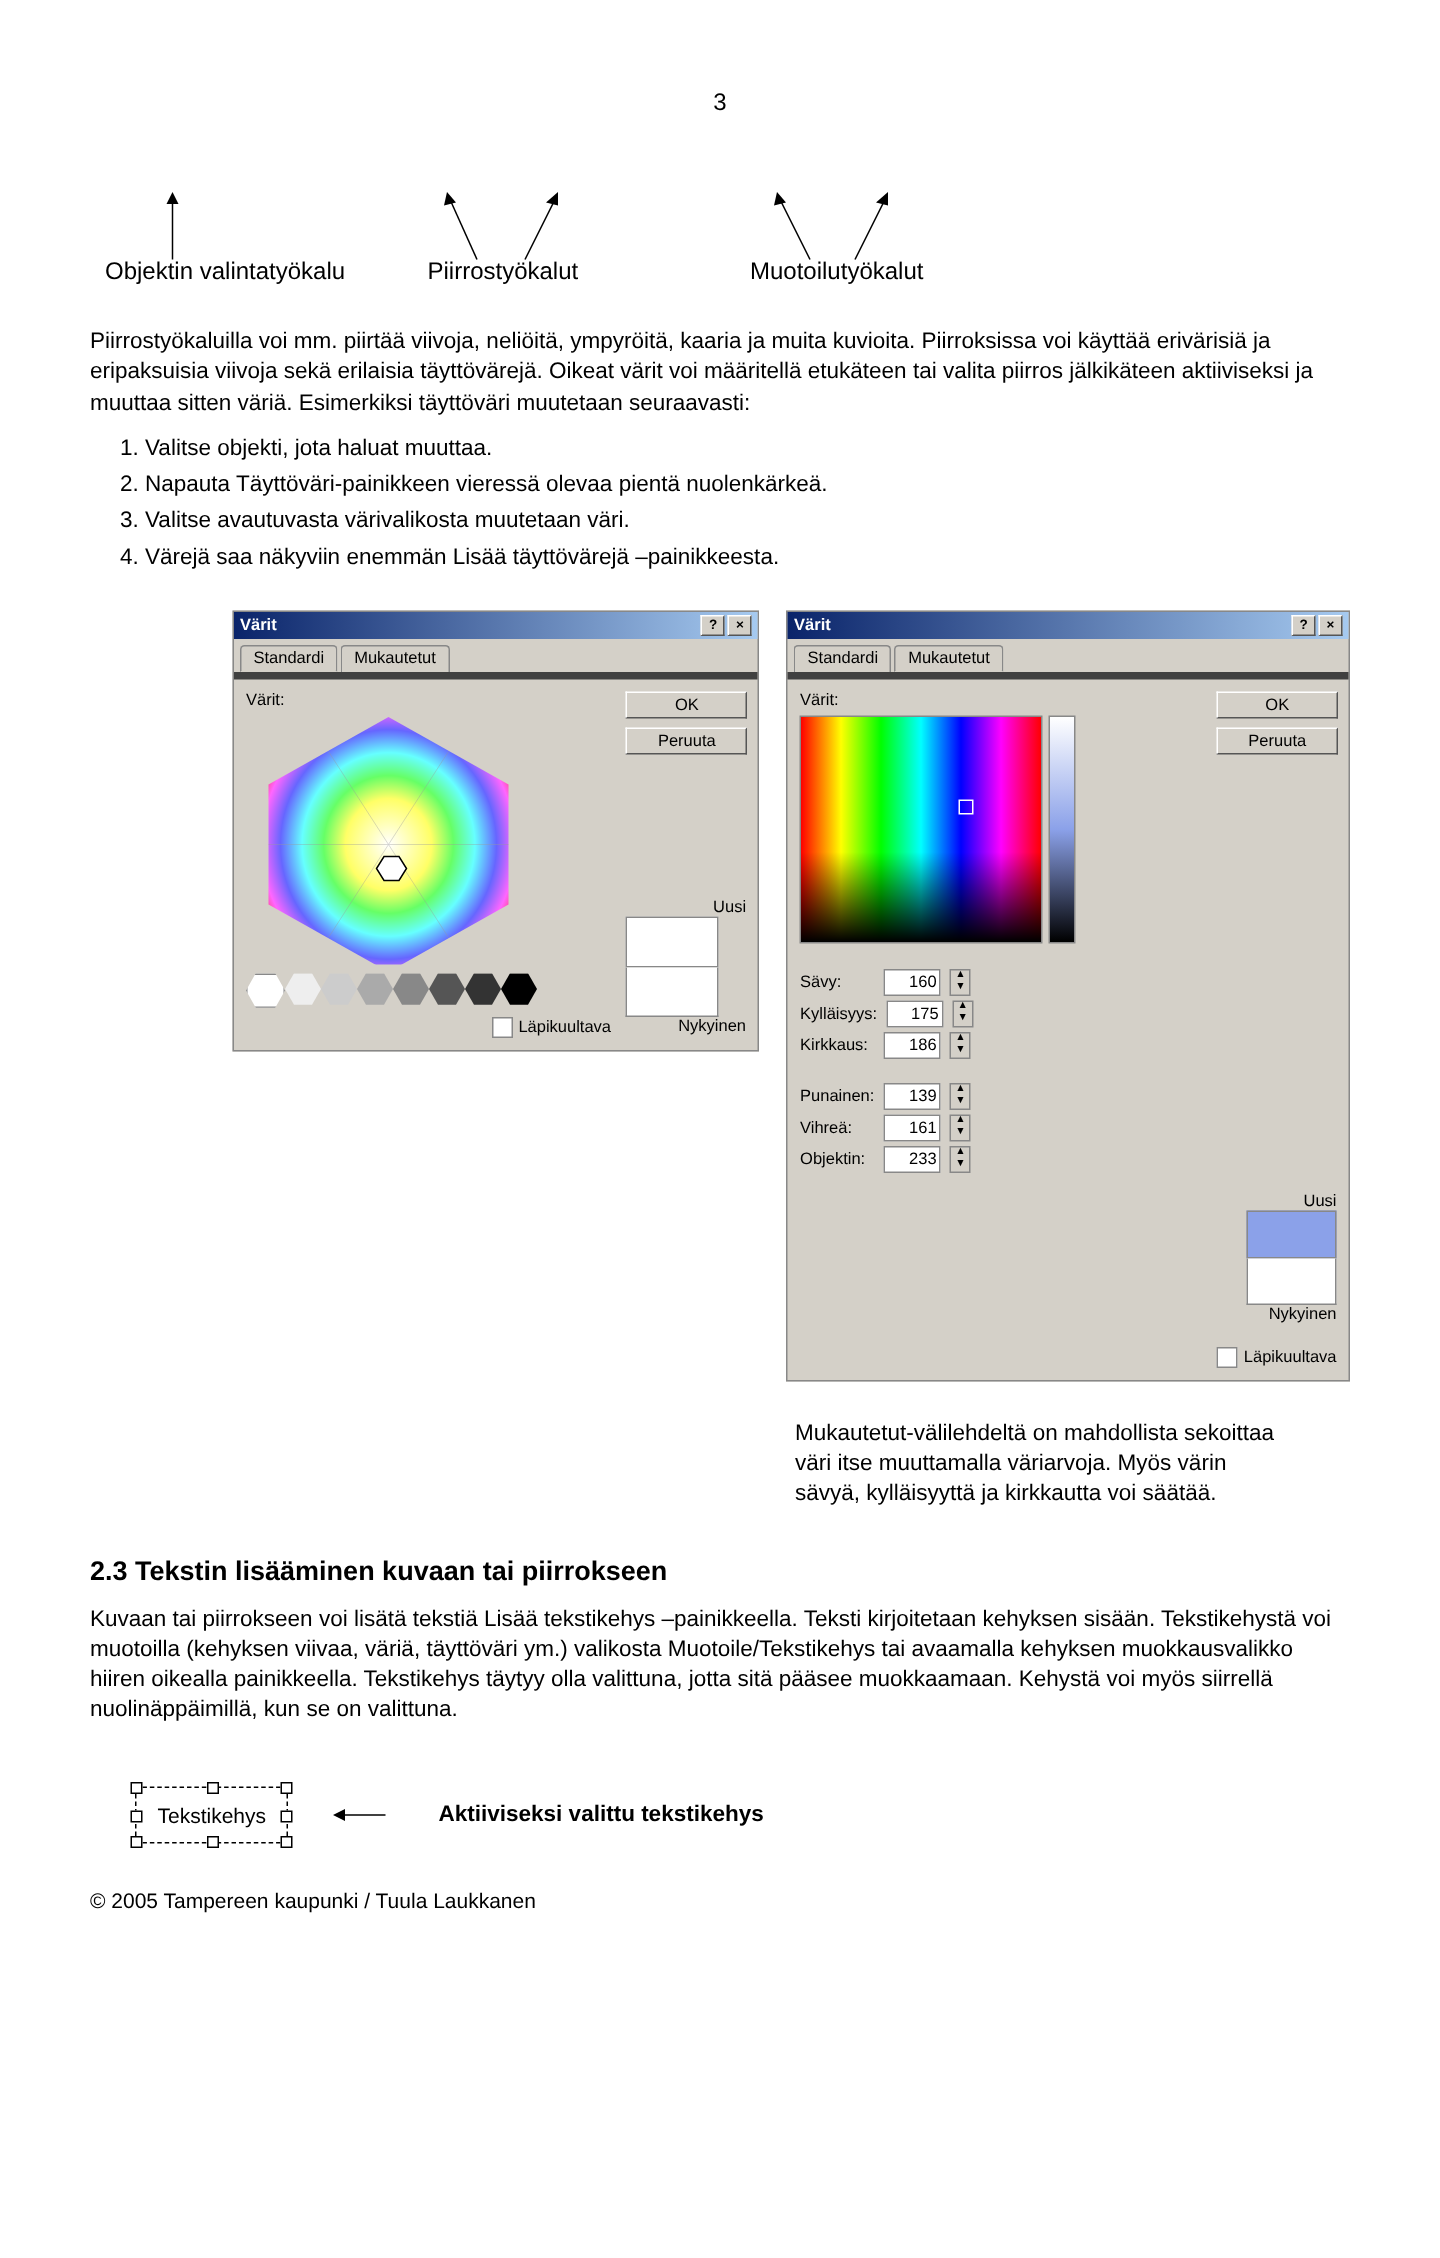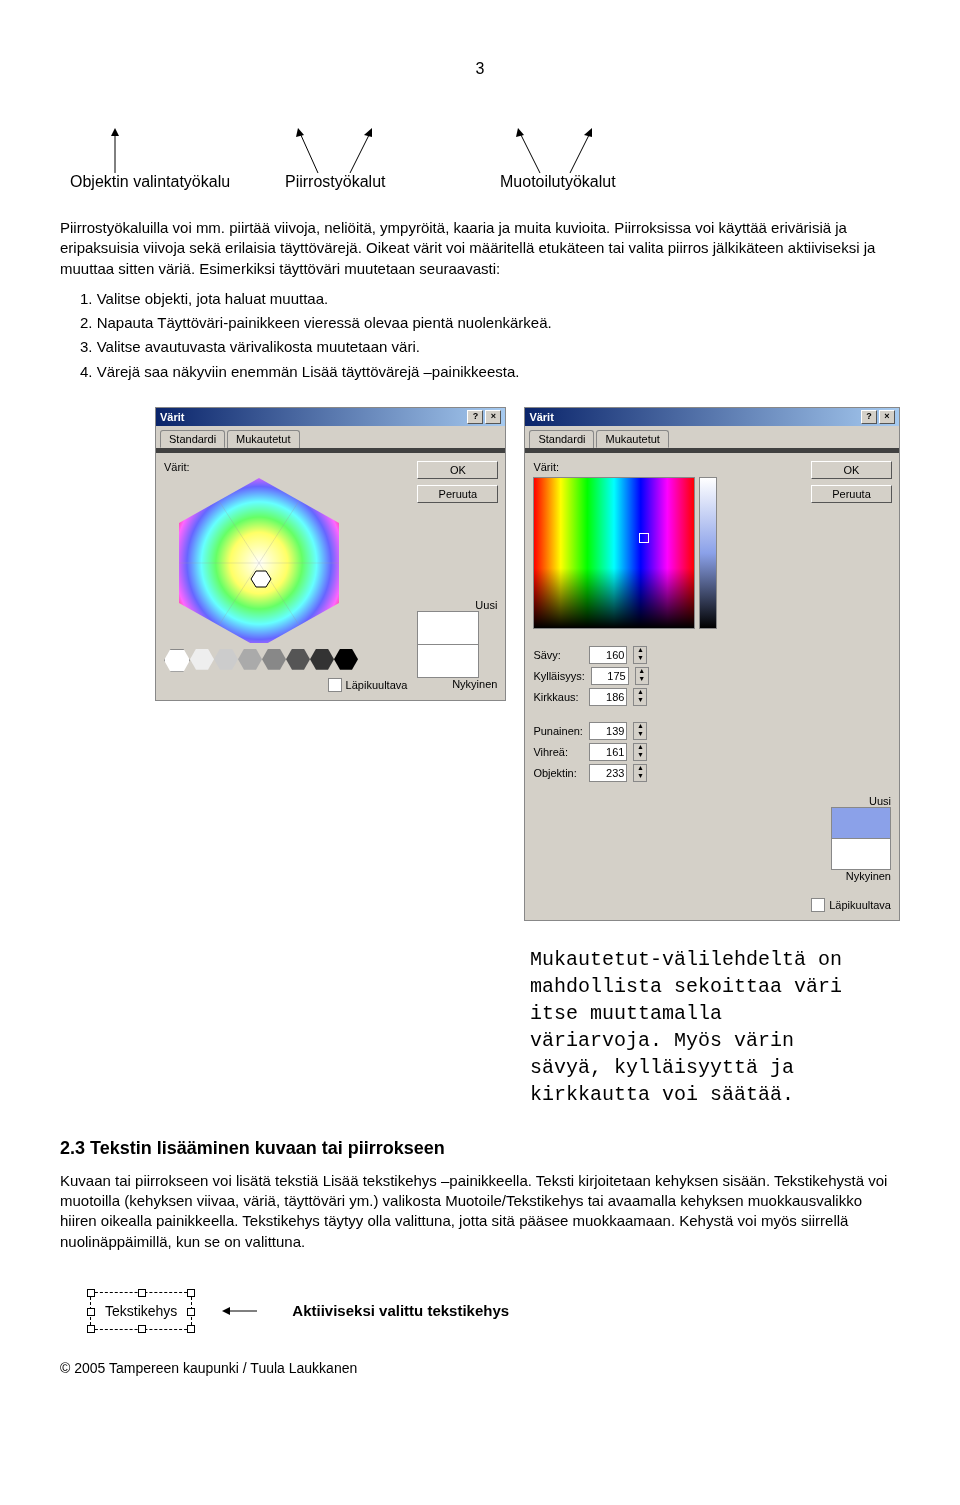--- a/index.html
+++ b/index.html
@@ -91,21 +91,21 @@
   .callout-left {
     position: absolute;
     left: -5px;
     top: 210px;
     width: 200px;
     font-size: 15px;
     background: #fff;
   }
   .checkbox-row { display:flex; align-items:center; gap:4px; margin-top:6px;justify-content:flex-end; }
   .checkbox { width:12px; height:12px; background:#fff; border:1px solid #888; }
-  .muk-callout { margin: 25px 0 30px 470px; width: 330px; font-size:20px; line-height:1.35;font-family:Liberation Mono, monospace; }
+  .muk-callout { margin: 25px 0 30px 470px; width: 330px; font-size:15px; line-height:1.35; }
   h2.section { font-size: 18px; font-weight: bold; margin: 30px 0 12px 0; }
   .textframe-row { display:flex; align-items:center; gap:30px; margin: 40px 0 30px 30px; }
   .textframe {
     border: 1px dashed #000;
     padding: 10px 14px;
     font-size: 14px;
     background: #fff;
     position: relative;
   }
   .handle { width:6px; height:6px; background:#fff; border:1px solid #000; position:absolute; }

